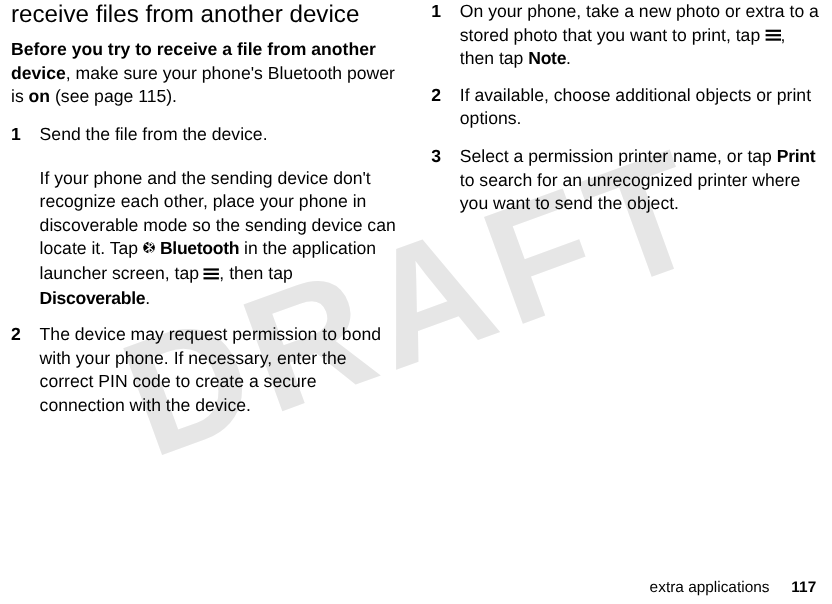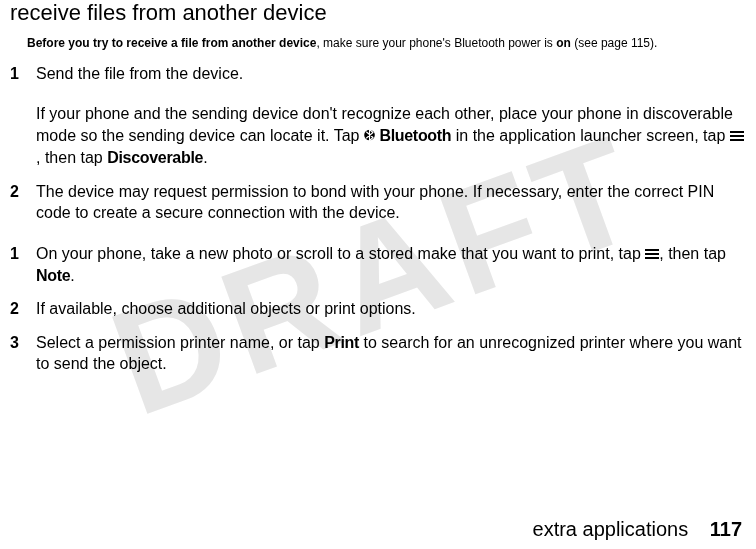--- a/index.html
+++ b/index.html
@@ -23,38 +23,36 @@
       z-index: 0;
       pointer-events: none;
       letter-spacing: 8px;
       white-space: nowrap;
     }
     .page {
       position: relative;
       z-index: 1;
       display: flex;
       padding: 0 10px;
-      gap: 7px;
-      flex-direction: column;
+      gap: 28px;
     }
     .col {
       flex: 1;
       min-width: 0;
     }
     h2 {
       font-size: 22px;
       font-weight: normal;
       line-height: 1.15;
       margin-bottom: 10px;
     }
     .intro {
-      font-size: 12px;
+      font-size: 16px;
       line-height: 1.35;
       margin-bottom: 12px;
-      margin-left: 17px;
     }
     .intro .lead {
       font-weight: bold;
     }
     .intro .on {
       font-weight: bold;
     }
     ol {
       list-style: none;
       counter-reset: step;
@@ -98,21 +96,21 @@
       height: 2px;
       background: #000;
       margin-bottom: 2px;
     }
     .menu-icon span:last-child { margin-bottom: 0; }
     .note-label { font-weight: bold; }
     .footer {
       position: absolute;
       bottom: 8px;
       right: 14px;
-      font-size: 20px;
+      font-size: 14px;
       z-index: 1;
     }
     .footer .section { margin-right: 16px; }
     .footer .pagenum { font-weight: bold; }
   </style>
 </head>
 <body>
 
 <div class="watermark">DRAFT</div>
 
@@ -142,21 +140,21 @@
         <p>The device may request permission to bond with your phone. If necessary, enter the correct PIN code to create a secure connection with the device.</p>
       </li>
     </ol>
   </div>
 
   <div class="col">
     <ol>
       <li>
         <span class="num">1</span>
         <p>
-          <span>On your phone, take a new photo or scroll to a stored make that you want to print, tap </span><span class="menu-icon"><span></span><span></span><span></span></span><span>, then tap </span><span class="cond">Note</span><span>.</span>
+          <span>On your phone, take a new photo or extra to a stored photo that you want to print, tap </span><span class="menu-icon"><span></span><span></span><span></span></span><span>, then tap </span><span class="cond">Note</span><span>.</span>
         </p>
       </li>
       <li>
         <span class="num">2</span>
         <p>If available, choose additional objects or print options.</p>
       </li>
       <li>
         <span class="num">3</span>
         <p>
           <span>Select a permission printer name, or tap </span><span class="cond">Print</span><span> to search for an unrecognized printer where you want to send the object.</span>

